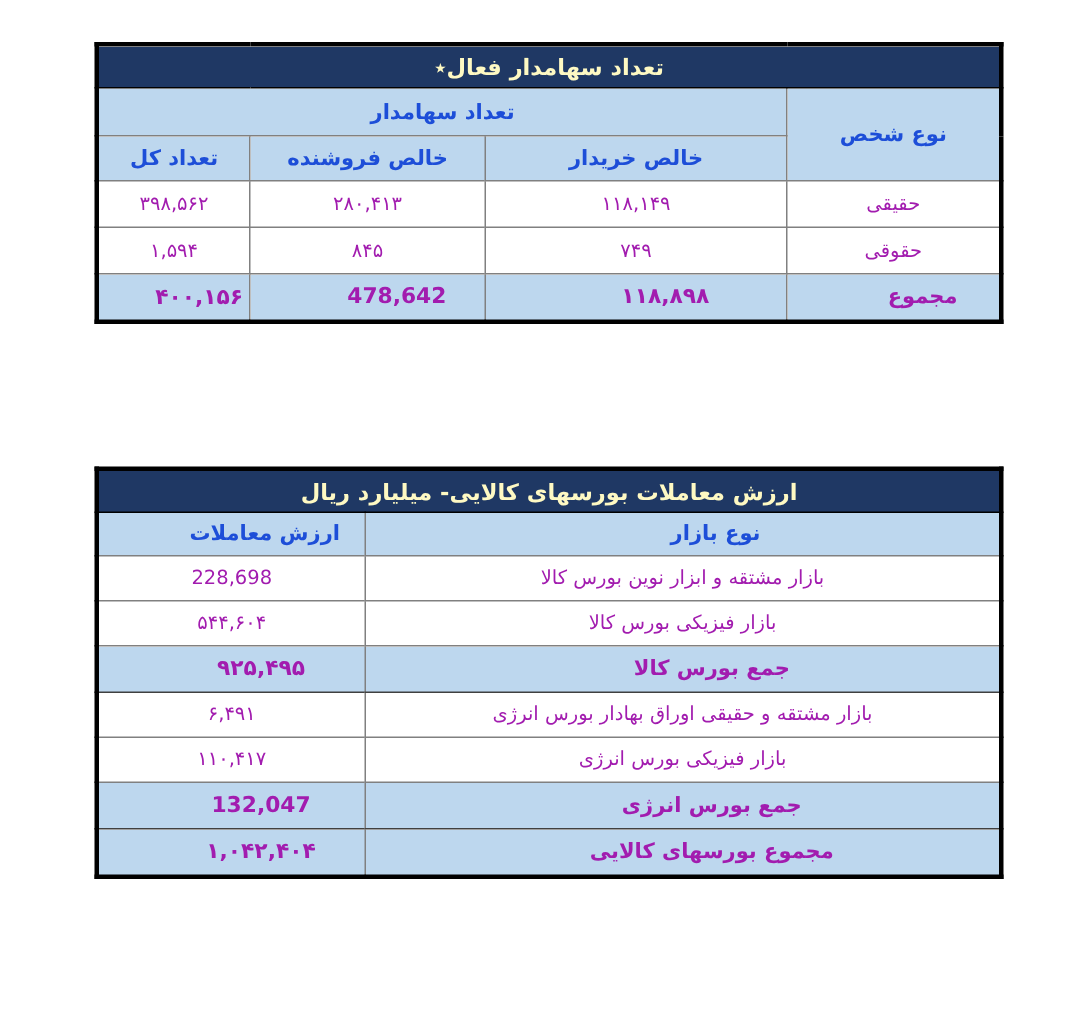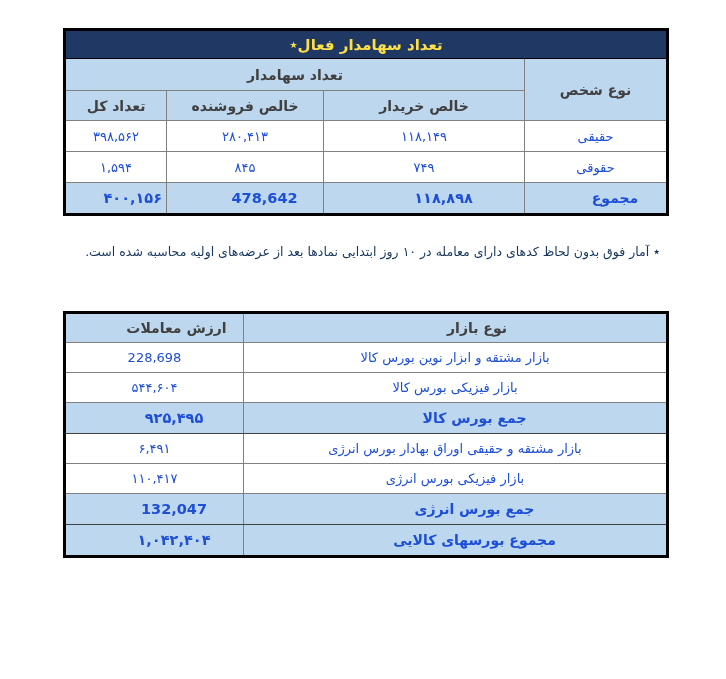--- a/index.html
+++ b/index.html
@@ -7,25 +7,25 @@
   .page{position:relative;width:726px;height:679px;background:#ffffff;overflow:hidden;}
 
   table{border-collapse:collapse;table-layout:fixed;direction:rtl;width:603px;
         font-family:"DejaVu Sans",sans-serif;}
   .tbl{position:absolute;left:63px;}
   .tbl-1{top:28px;}
   .tbl-2{top:311px;}
 
   table{border:3px solid #000000;}
   td{border:1px solid #808080;text-align:center;vertical-align:middle;
-     color:#1d4ed8;font-size:13px;padding:0 4px;overflow:hidden;}
+     color:#a21caf;font-size:13px;padding:0 4px;overflow:hidden;}
 
-  tr.title-row td{background:#1F3864;color:#fde047;font-weight:bold;font-size:15px;
+  tr.title-row td{background:#1F3864;color:#fef9c3;font-weight:bold;font-size:15px;
                   height:27px;border:1px solid #000000;}
-  tr.subheader td{background:#BDD7EE;font-weight:bold;font-size:14px;color:#404040;}
+  tr.subheader td{background:#BDD7EE;font-weight:bold;font-size:14px;color:#1d4ed8;}
   tr.group-row td{height:31px;}
   tr.cols-row td{height:29px;}
   tr.data-row td{background:#ffffff;height:30px;}
   tr.total-row td{background:#BDD7EE;font-weight:bold;font-size:14px;height:30px;
                   border-top:1px solid #404040;border-bottom:1px solid #404040;padding-left:43px;}
   td.num{font-size:13px;}
   tr.total-row td.num{font-size:14.5px;}
 
   .tbl-2 tr.data-row td{height:29px;}
   .tbl-2 tr.cols-row td{height:28px;padding-left:48px;}
@@ -73,28 +73,30 @@
     </tr>
     <tr class="total-row">
       <td>مجموع</td>
       <td class="num">۱۱۸,۸۹۸</td>
       <td class="num">478,642</td>
       <td class="num">۴۰۰,۱۵۶</td>
     </tr>
   </tbody>
     </table>
 
-  <div class="footnote">٭ آمار فوق بدون لحاظ کدهای دارای معامله در ۱۰ روز ابتدایی نمادها بعد از عرضه‌های اولیه محاسبه شده است.</div>
 
   <table class="tbl tbl-2">
     <colgroup>
       <col style="width:424px">
         <col style="width:179px">
     </colgroup>
     <tbody>
+        <tr class="title-row">
+      <td colspan="2">ارزش معاملات بورسهای کالایی- میلیارد ریال</td>
+    </tr>
     <tr class="subheader cols-row">
       <td>نوع بازار</td>
       <td>ارزش معاملات</td>
     </tr>
     <tr class="data-row">
       <td>بازار مشتقه و ابزار نوین بورس کالا</td>
       <td class="num">228,698</td>
     </tr>
     <tr class="data-row">
       <td>بازار فیزیکی بورس کالا</td>

